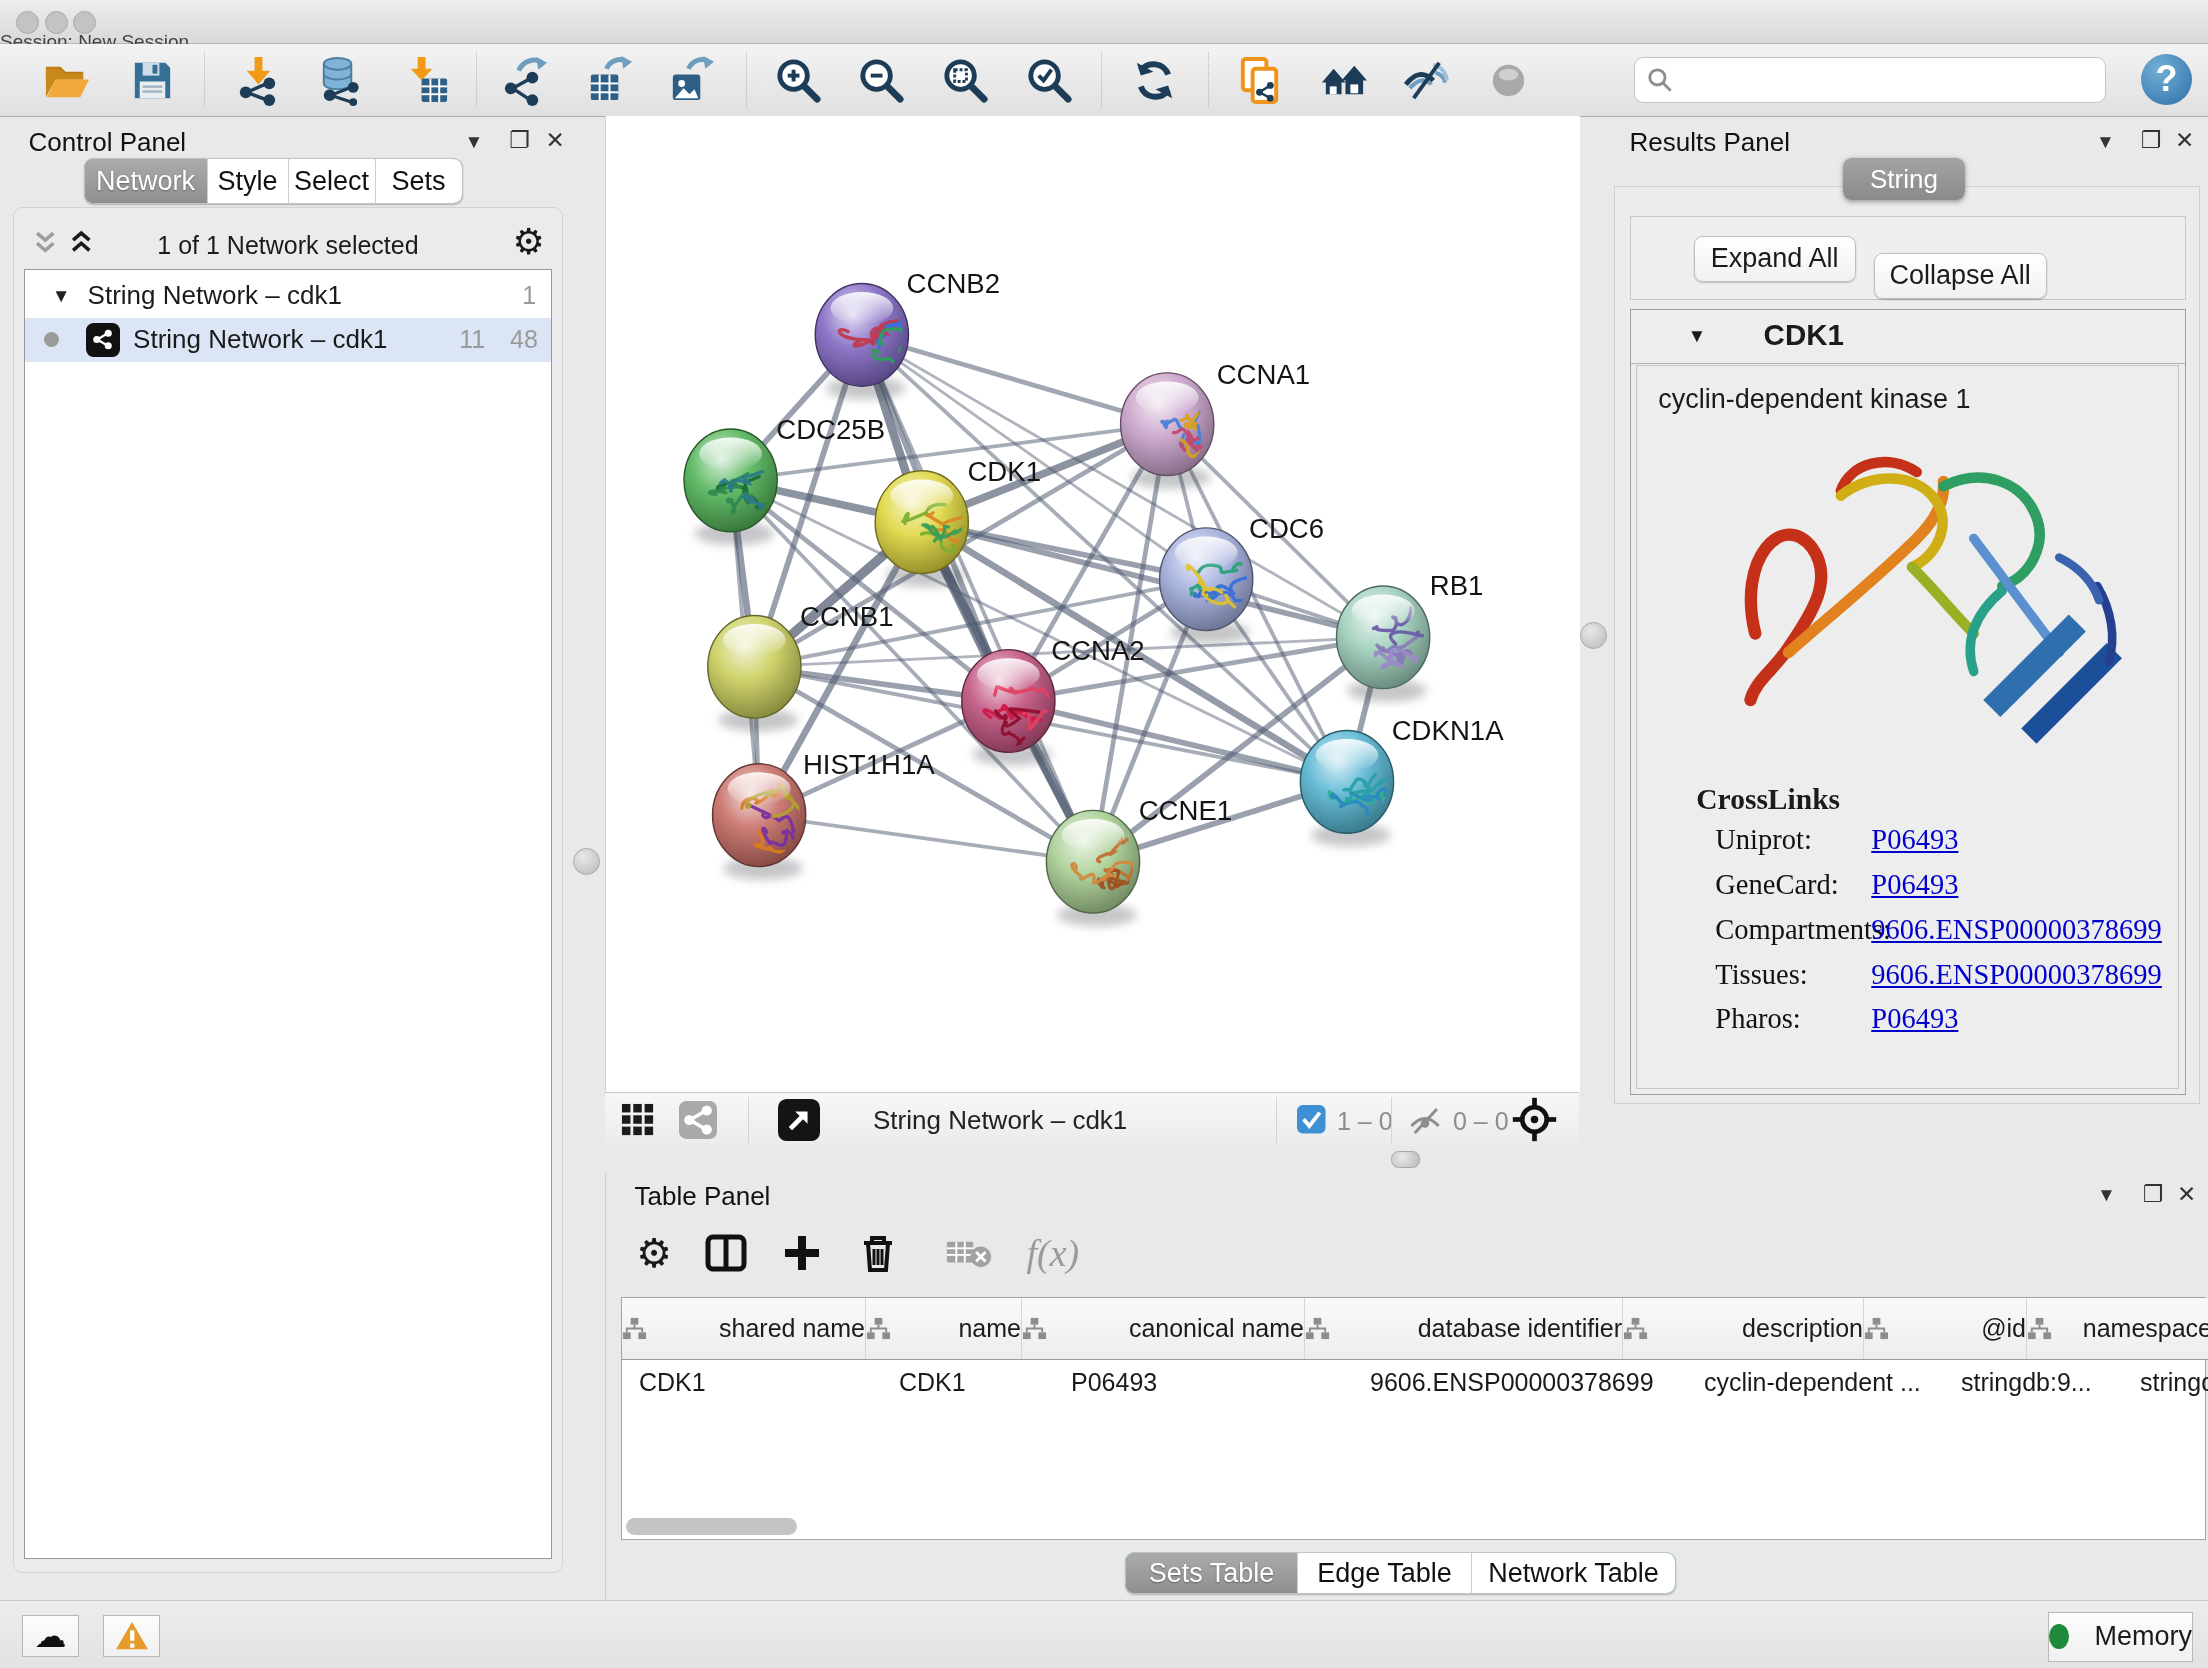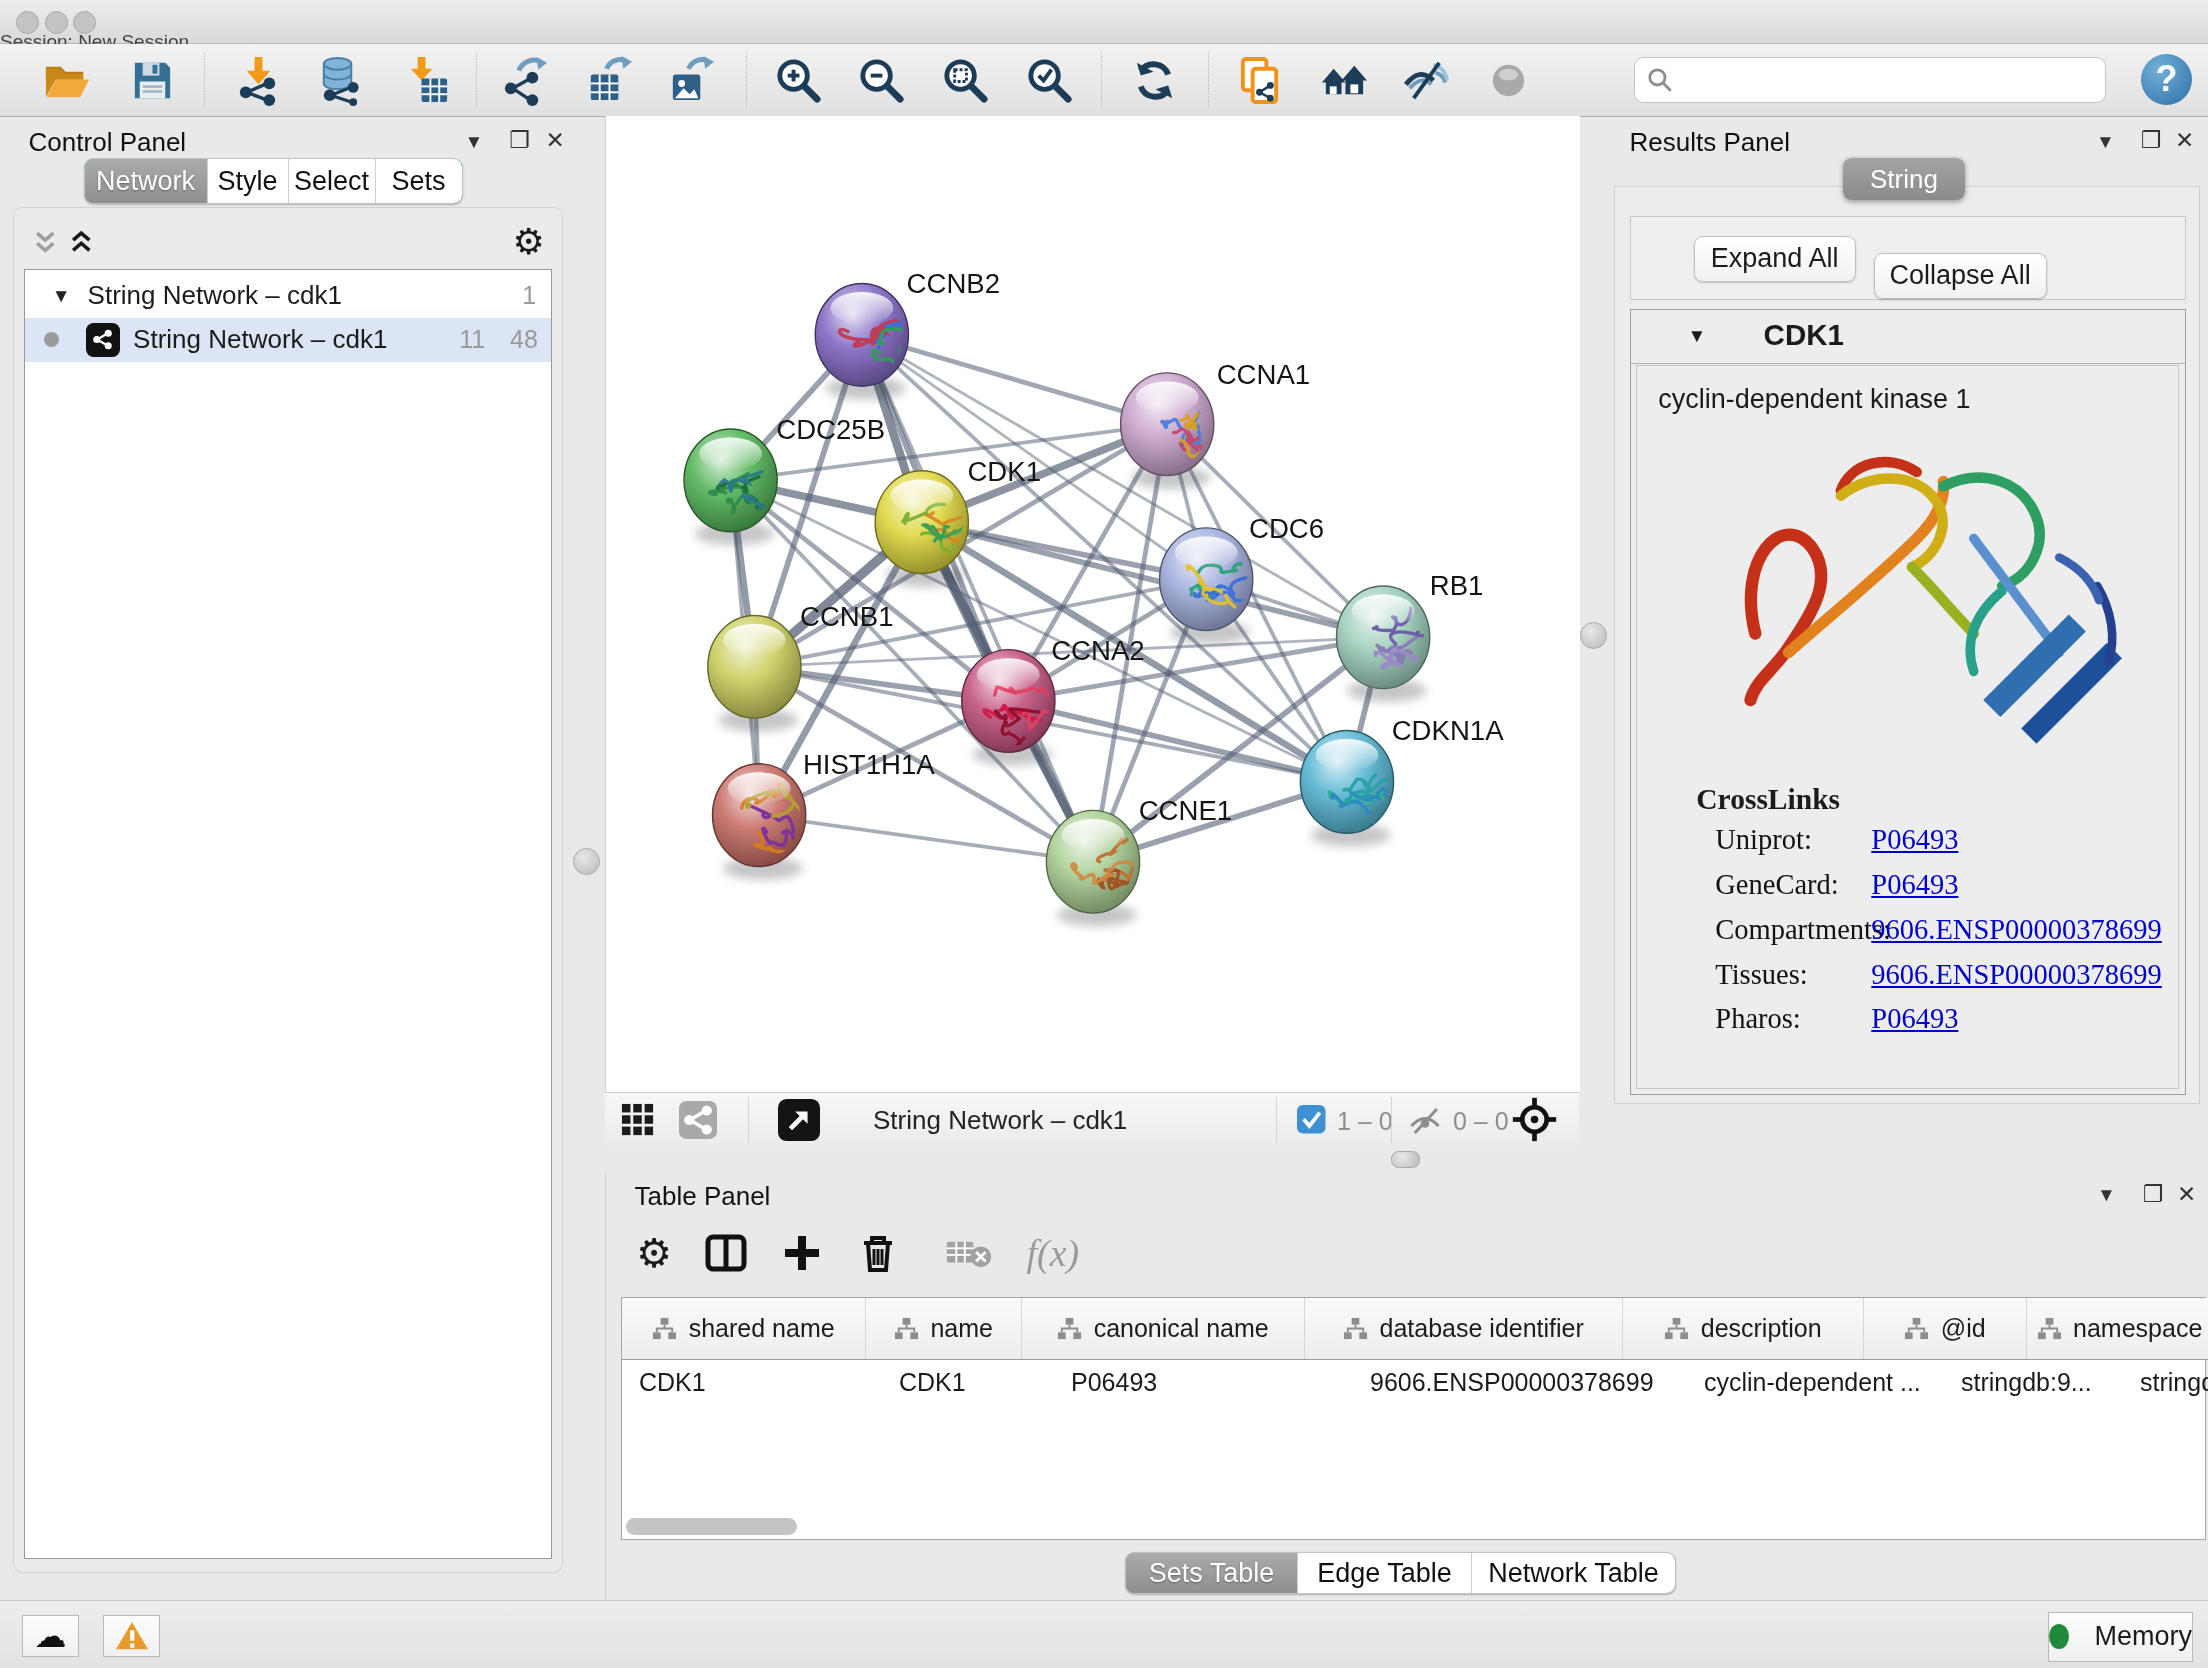--- a/index.html
+++ b/index.html
@@ -53,21 +53,21 @@
   #rp-gene-head{position:absolute;left:0;right:0;top:0;height:53px;border-bottom:1px solid #b2b2b2;}
   #rp-gene-inner{position:absolute;left:5.7px;right:5.7px;top:55px;bottom:5.7px;border:1px solid #c6c6c6;}
   .serif{font-family:"Liberation Serif","DejaVu Serif",serif;}
   .xl-label{font-size:28.5px;color:#111;}
   .xl-link{font-size:28.5px;color:#0000cc;text-decoration:underline;}
   
   #table-panel{left:605px;top:1173px;width:1604px;height:427px;background:#e9e9e9;border-left:1px solid #cfcfcf;}
   #tp-toolbar{position:absolute;left:13.3px;top:40px;height:80px;display:flex;align-items:center;gap:32px;padding-left:17px;}
   #tbl-box{position:absolute;left:15px;top:124px;width:1583px;height:241px;background:#fff;border:1.9px solid #a5a5a5;}
   #tbl-head{position:absolute;left:0;top:0;height:61px;display:flex;background:linear-gradient(#fafafa,#ededed);border-bottom:1.9px solid #9c9c9c;}
-  .th{display:flex;align-items:center;justify-content:center;gap:11.4px;border-right:1px solid #d6d6d6;font-size:25px;color:#1b1b1b;overflow:hidden;white-space:nowrap;}
+  .th{display:flex;align-items:center;justify-content:space-between;gap:11.4px;border-right:1px solid #d6d6d6;font-size:25px;color:#1b1b1b;overflow:hidden;white-space:nowrap;}
   #tbl-row{position:absolute;left:0;top:63px;height:42px;display:flex;font-size:25px;}
   .td{display:flex;align-items:center;padding-left:17px;overflow:hidden;white-space:nowrap;}
   #tbl-hscroll{position:absolute;left:3.8px;bottom:3.8px;width:171px;height:17px;border-radius:8.6px;background:#c4c4c4;}
   
   #tbl-tabs{position:absolute;left:519px;top:379px;display:flex;}
   
   #statusbar{left:0;top:1600px;width:2208px;height:68px;background:linear-gradient(#ededed,#e2e2e2);border-top:1px solid #c8c8c8;}
   .sb-btn{position:absolute;background:linear-gradient(#fdfdfd,#f0f0f0);border:1.9px solid #b8b8b8;display:flex;align-items:center;justify-content:center;}
   #memory-btn{left:2048px;top:10.5px;width:143px;height:48px;font-size:27px;gap:25px;}
   .green-dot{width:25px;height:25px;border-radius:50%;background:#1f8a3b;}
@@ -293,20 +293,21 @@
       <div class="abs chev" style="left:17px;top:21px;">
         <svg viewBox="0 0 28 28">
             <path d="M6 4l8 7 8-7M6 14l8 7 8-7" fill="none" stroke="#9e9e9e" stroke-width="3.5"></path>
           </svg>
       </div>
       <div class="abs chev" style="left:53px;top:21px;">
         <svg viewBox="0 0 28 28">
             <path d="M6 11l8-7 8 7M6 21l8-7 8 7" fill="none" stroke="#1a1a1a" stroke-width="3.5"></path>
           </svg>
       </div>
+      <div class="abs" style="left:0;top:23px;width:100%;text-align:center;font-size:25px;">1 of 1 Network selected</div>
       <div class="abs gearglyph" style="right:17px;top:13.3px;">⚙</div>
       <div id="cp-tree">
         <div class="tree-row" style="margin-top:3.8px;">
           <span style="margin-left:27px;font-size:19px;color:#222;">▼</span>
           <span style="margin-left:17px;">String Network – cdk1</span>
           <span class="cnt" style="margin-left:auto;margin-right:15px;">1</span>
         </div>
         <div class="tree-row selected">
           <span style="margin-left:19px;width:15px;height:15px;border-radius:50%;background:#9a9a9a;display:inline-block;"></span>
           <span class="sharebadge" style="margin-left:27px;">

